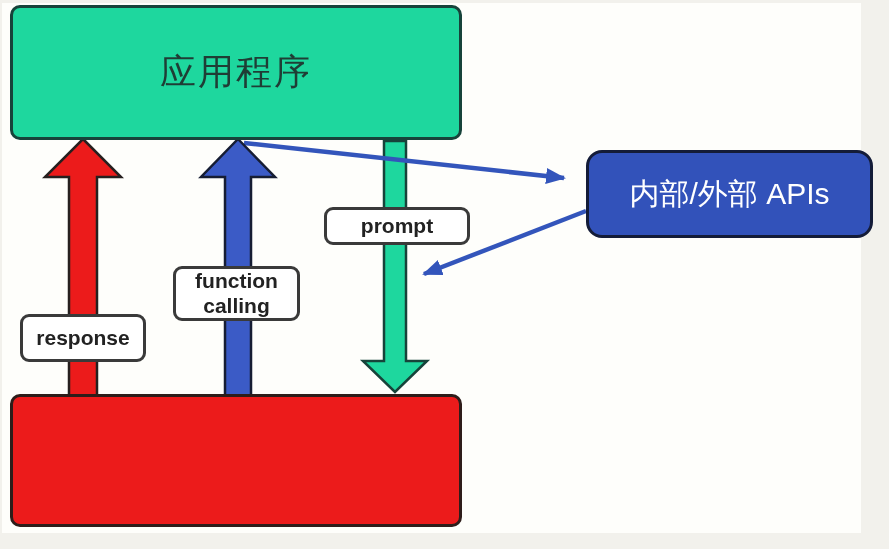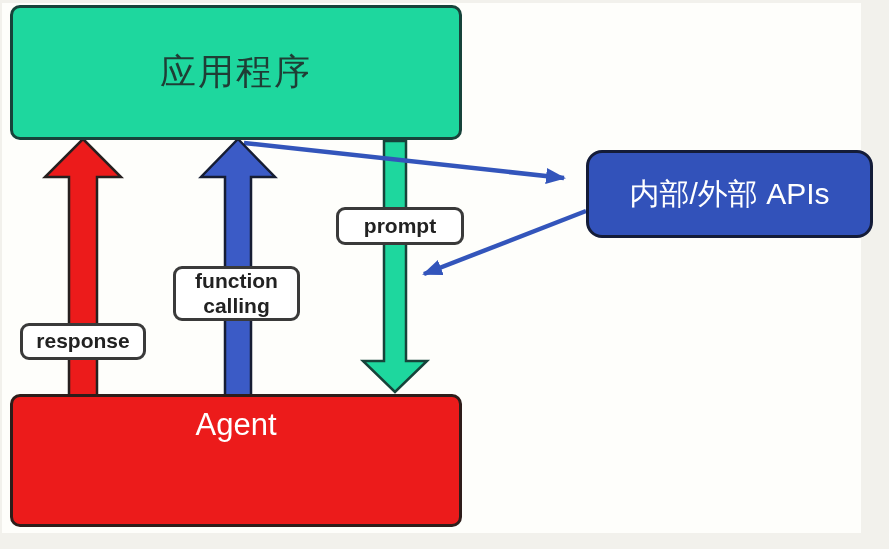--- a/index.html
+++ b/index.html
@@ -69,23 +69,23 @@
     justify-content: center;
     text-align: center;
     background: #FFFFFF;
     border: 3px solid var(--label-border, #3A3A3A);
     border-radius: 9px;
     color: var(--label-text, #222222);
     font-weight: bold;
     font-size: 21px;
     line-height: 1.15;
   }
-  .label-response { left: 20px; top: 323px; width: 126px; height: 37px; }
+  .label-response { left: 20px; top: 314px; width: 126px; height: 48px; }
   .label-function { left: 173px; top: 266px; width: 127px; height: 55px; padding: 18px 6px; }
-  .label-prompt   { left: 336px; top: 207px; width: 128px; height: 38px; }
+  .label-prompt   { left: 324px; top: 207px; width: 146px; height: 38px; }
 </style>
 </head>
 <body>
 
 <div class="canvas"></div>
 
 <svg class="arrow-layer" width="889" height="549" viewBox="0 0 889 549" xmlns="http://www.w3.org/2000/svg">
   <defs>
     <marker id="blueHead" markerUnits="userSpaceOnUse" markerWidth="22" markerHeight="18" refX="18" refY="8" orient="auto">
       <path d="M0,0 L20,8 L0,16 Z" style="fill: var(--blue-line, #3355BB);"></path>
@@ -105,21 +105,20 @@
 
 <div class="node app-box">
   <span>应用程序</span>
 </div>
 
 <div class="node apis-box">
   <span>内部/外部 APIs</span>
 </div>
 
 <div class="node agent-box">
-  <span>Agent</span>
 </div>
 
 <div class="label-chip label-response">
   <span>response</span>
 </div>
 
 <div class="label-chip label-function">
   <span>function calling</span>
 </div>
 

